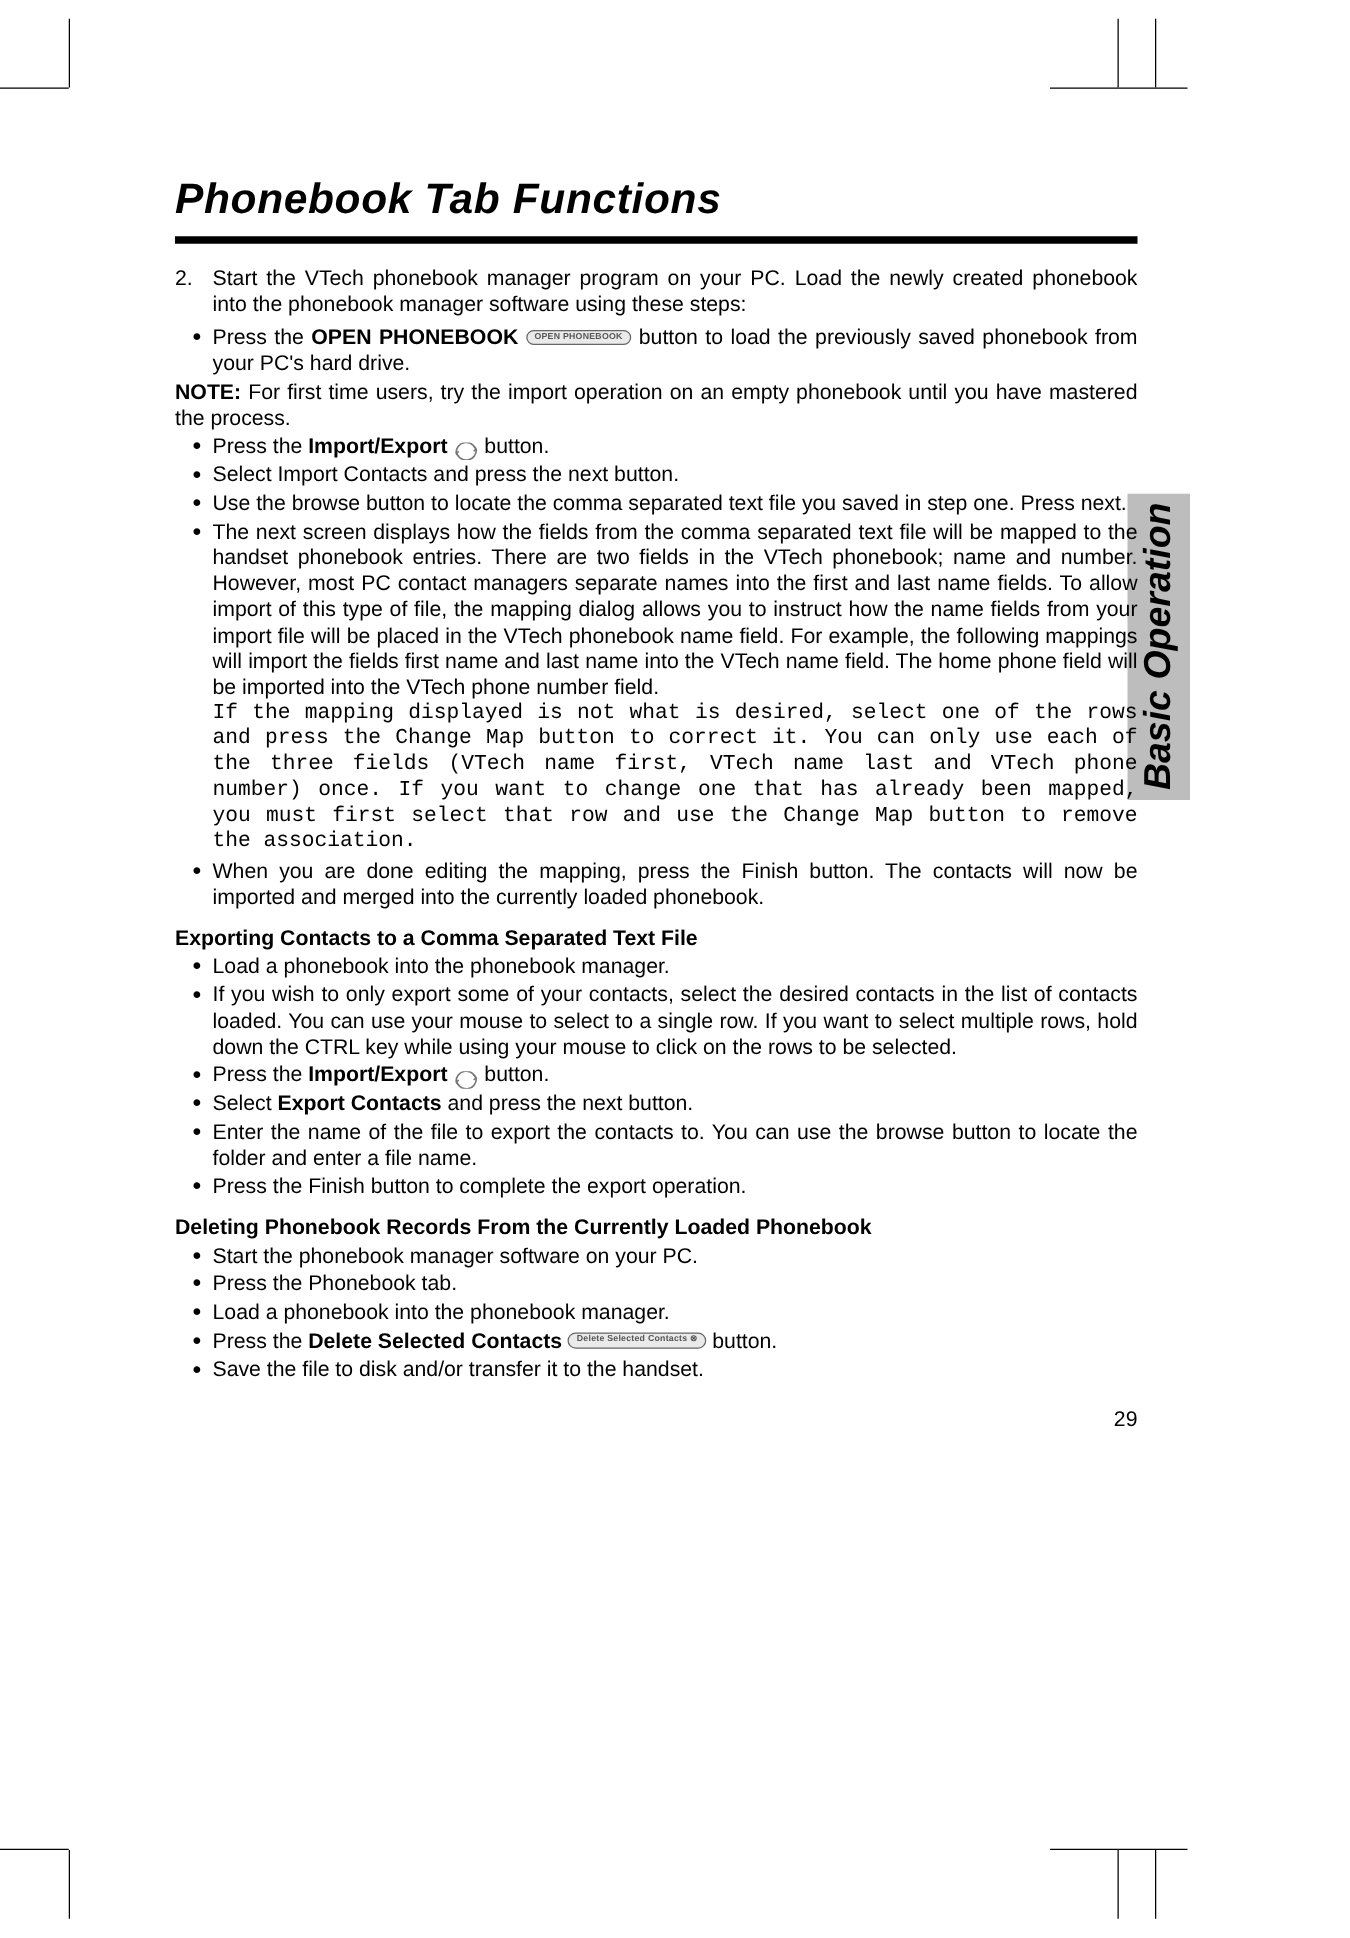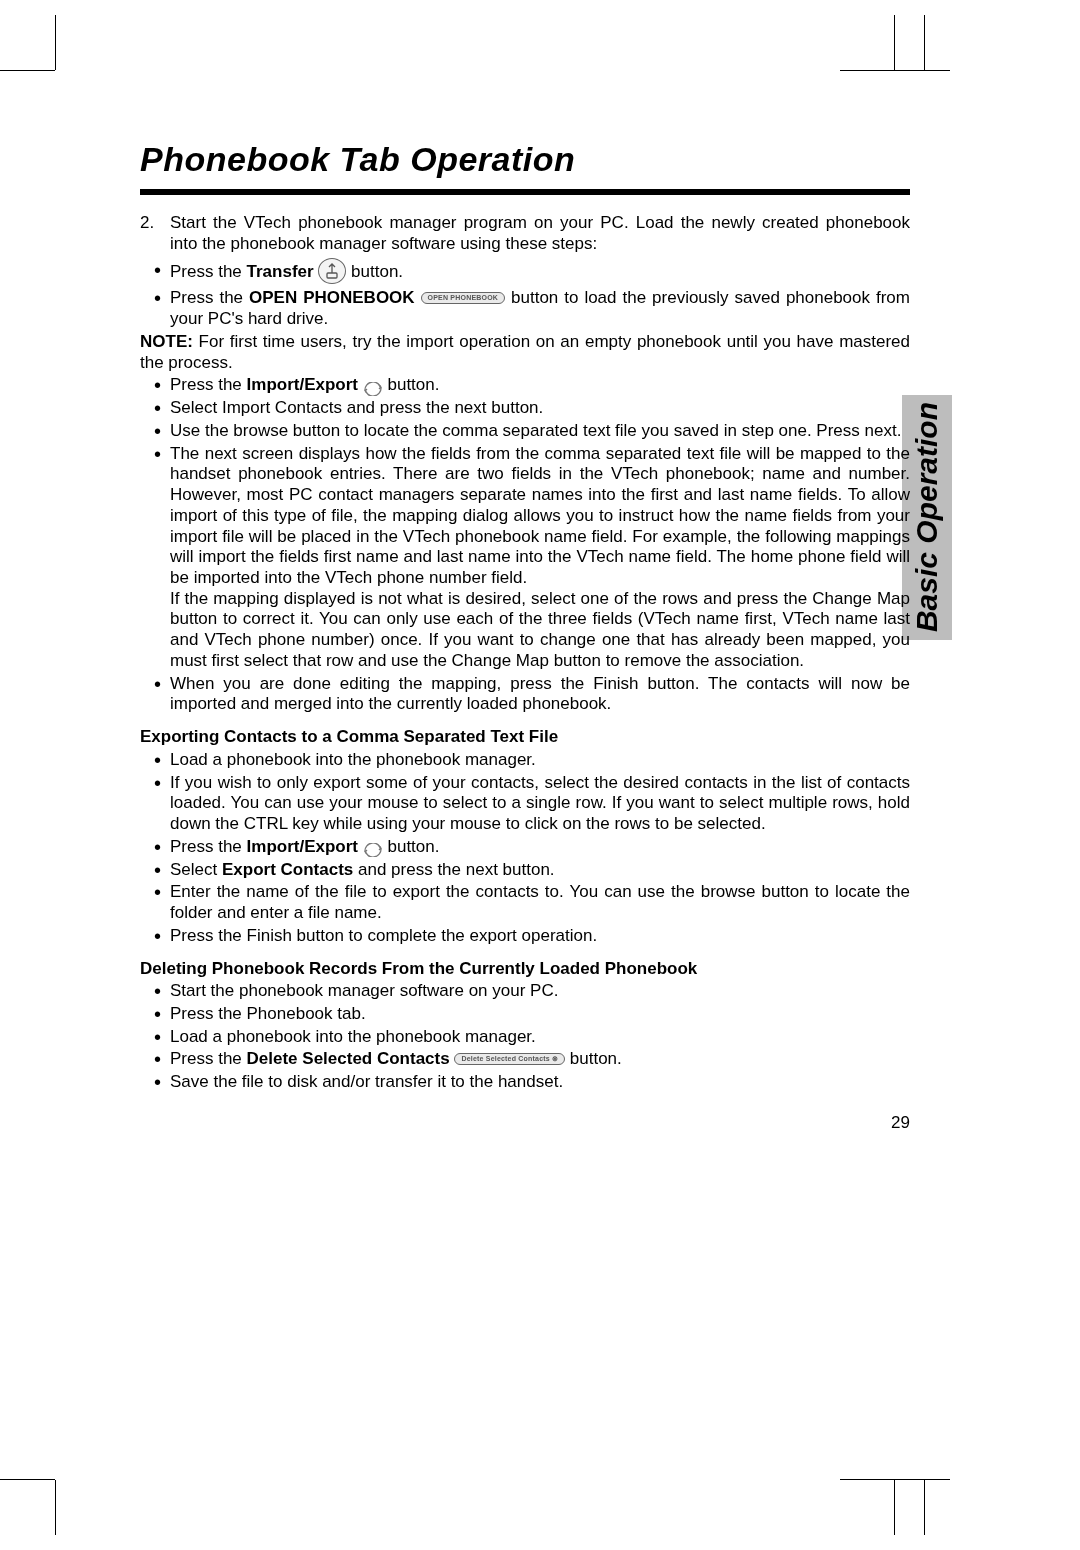--- a/index.html
+++ b/index.html
@@ -45,21 +45,21 @@
   .btn-icon svg{width:100%;height:100%;}
   .btn-pill{display:inline-block;vertical-align:middle;border:1.5px solid #666;
     border-radius:12px;background:#eaeaea;font-size:8px;padding:2px 8px;
     position:relative;top:-1px;letter-spacing:.2px;color:#555;font-weight:bold;}
   .btn-pill.small{font-size:7px;padding:1px 6px;}
   .btn-pill.del{font-size:7px;padding:1px 6px;}
   .swirl{display:inline-block;vertical-align:middle;width:20px;height:14px;
     position:relative;top:2px;}
   .swirl svg{width:100%;height:100%;}
   b{font-weight:bold;}
-  .sub{padding-left:30px;text-align:justify;margin-bottom:2px;}
+  .sub{padding-left:30px;text-align:justify;margin-bottom:2px;font-family:Liberation Mono, monospace;}
 </style>
 </head>
 <body>
 
 <div class="page">
 
   <div class="crop h tl-h"></div>
   <div class="crop v tl-v"></div>
   <div class="crop h tr-h"></div>
   <div class="crop h tr-h2"></div>
@@ -70,41 +70,29 @@
   <div class="crop h br-h"></div>
   <div class="crop h br-h2"></div>
   <div class="crop v br-v"></div>
   <div class="crop v br-v2"></div>
 
   <div class="side-tab">
     <span>Basic Operation</span>
   </div>
 
   <div class="content">
-    <h1>Phonebook Tab Operation</h1>
+    <h1>Phonebook Tab Functions</h1>
     <div class="rule"></div>
 
     <div class="num-item">
       <span class="n">2.</span>
       <span>Start the VTech phonebook manager program on your PC. Load the newly created phonebook into the phonebook manager software using these steps:</span>
     </div>
 
     <ul class="b">
-      <li>
-        <span>Press the </span><b>Transfer</b>
-        <span class="btn-icon">
-          <svg viewBox="0 0 26 24">
-              <g fill="none" stroke="#555" stroke-width="1.3">
-            <path d="M13 14 v-9 M10 8 l3 -3 l3 3"></path>
-            <rect x="8" y="14" width="10" height="5" rx="1"></rect>
-              </g>
-            </svg>
-        </span>
-        <span> button.</span>
-      </li>
       <li>
         <span>Press the </span><b>OPEN PHONEBOOK</b>
         <span class="btn-pill small">OPEN PHONEBOOK</span><span> button to load the previously saved phonebook from your PC's hard drive.</span>
       </li>
     </ul>
 
     <div class="note">
       <b>NOTE:</b><span> For first time users, try the import operation on an empty phonebook until you have mastered the process.</span>
     </div>
 

